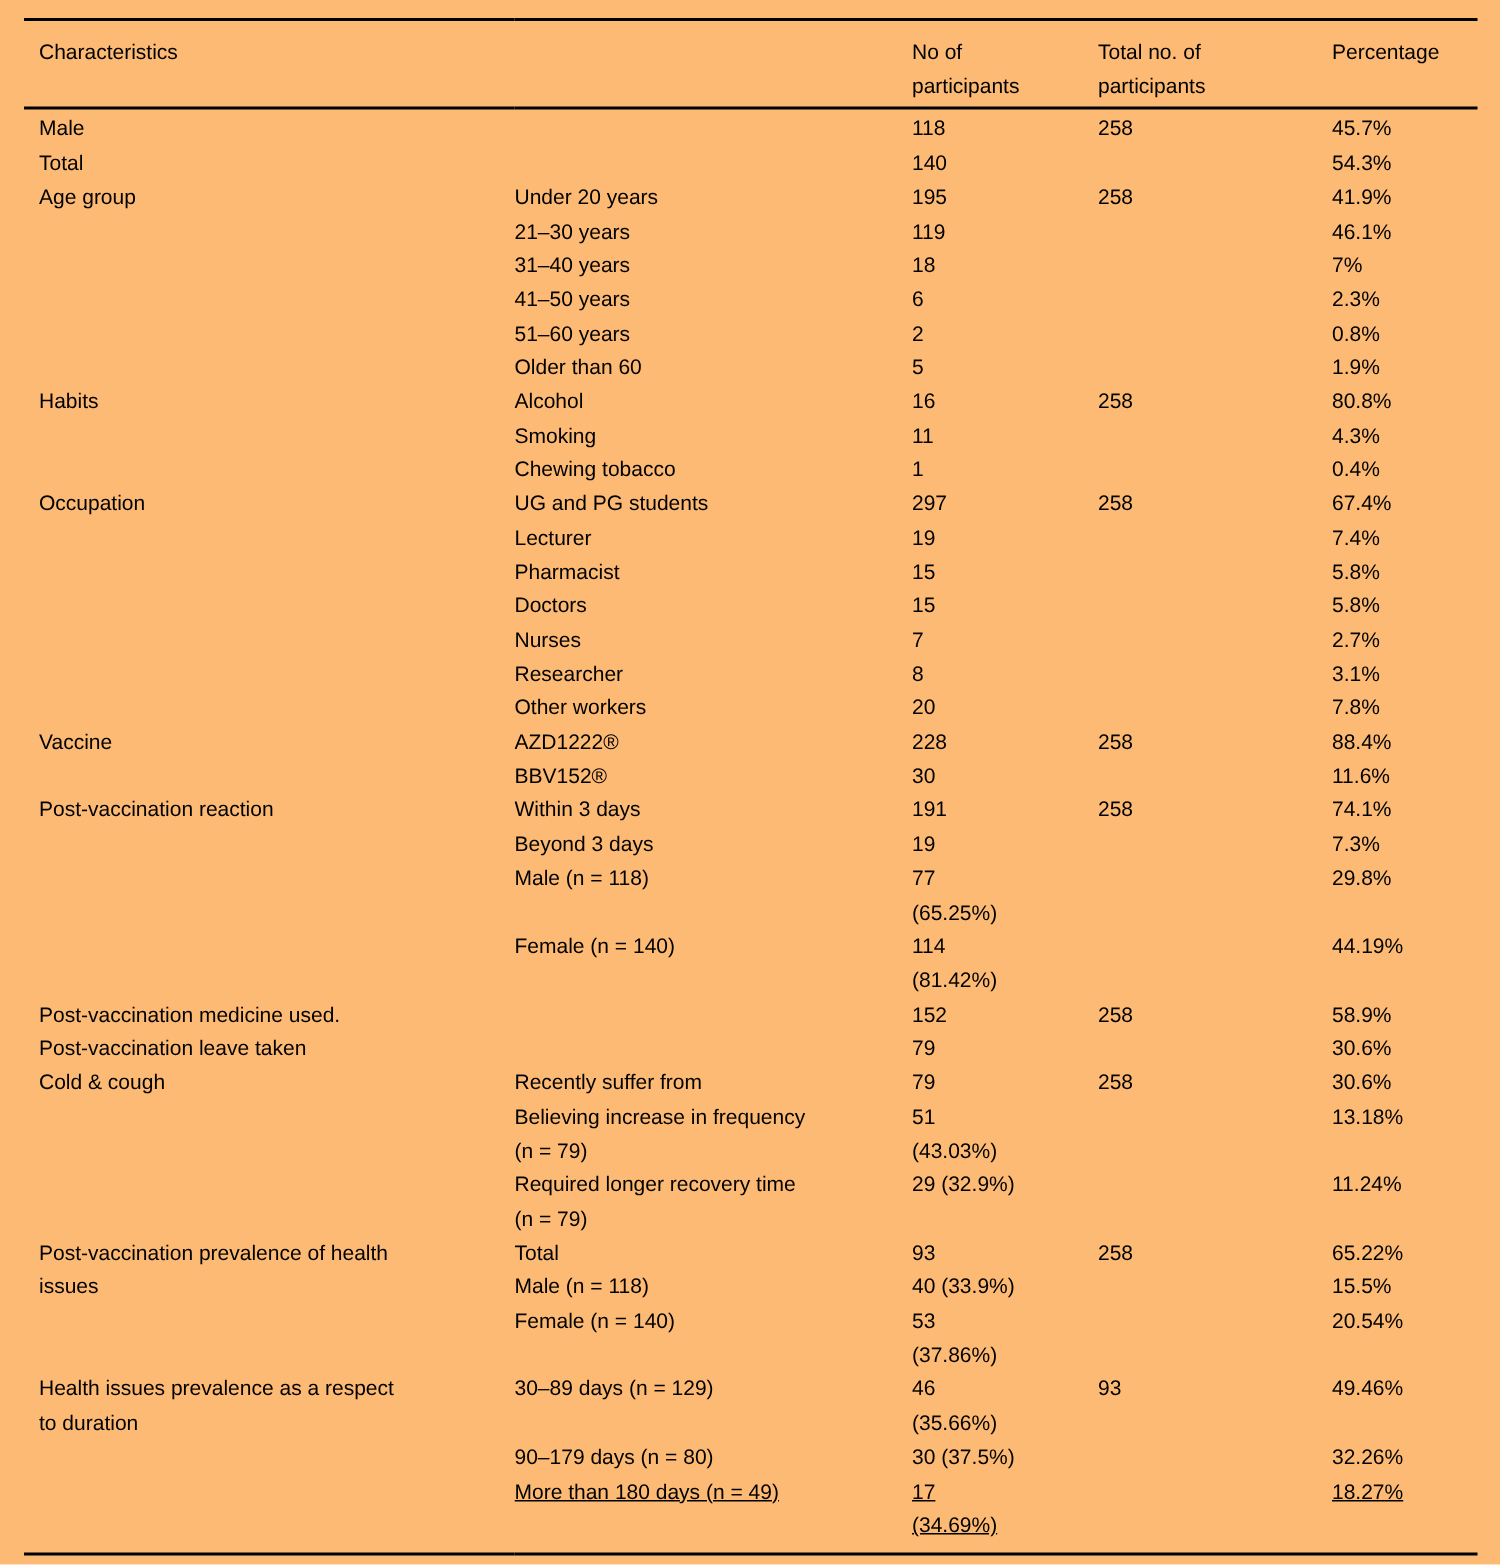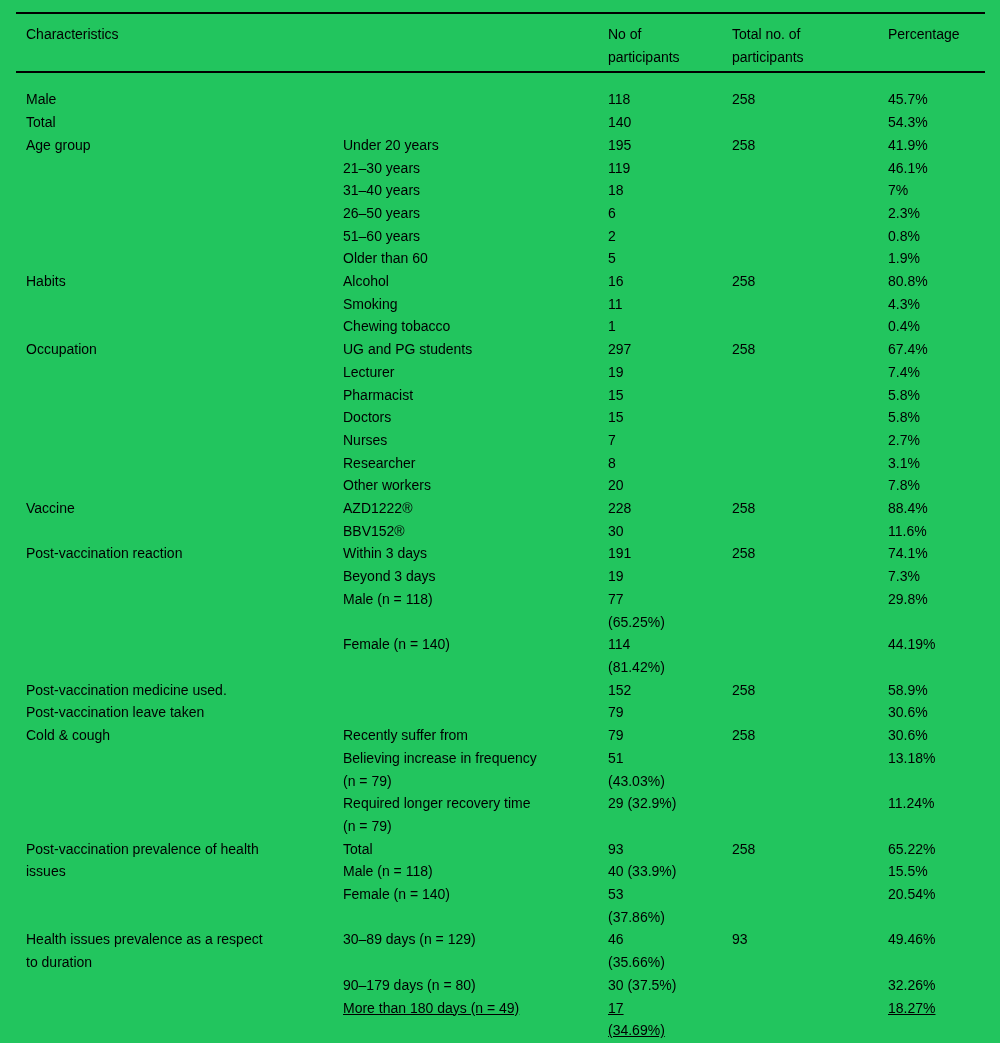--- a/index.html
+++ b/index.html
@@ -6,21 +6,21 @@
     margin: 0;
     padding: 0;
     background: #ffffff;
     font-family: "Liberation Sans", "DejaVu Sans", sans-serif;
     color: #000000;
   }
   .page {
     position: relative;
     width: 1000px;
     height: 1043px;
-    background: #22c55e;
+    background: #fdba74;
     overflow: hidden;
   }
   table.demo-table {
     position: absolute;
     left: 16px;
     top: 12px;
     width: 969px;
     border-collapse: collapse;
     table-layout: fixed;
     border-top: 2px solid #000000;
@@ -39,21 +39,21 @@
   }
   table.demo-table thead th {
     border-bottom: 2px solid #000000;
     padding-top: 9px;
     padding-bottom: 3px;
   }
   table.demo-table .pad-first {
     padding-left: 10px;
   }
   table.demo-table tbody tr:first-child td {
-    padding-top: 15px;
+    padding-top: 1px;
   }
   table.demo-table tbody tr:last-child td {
     padding-bottom: 7px;
     text-decoration: underline;
   }
 </style>
 </head>
 <body>
 
 <div class="page">
@@ -104,21 +104,21 @@
           <td></td>
           <td>46.1%</td>
         </tr>
         <tr>
           <td>31–40 years</td>
           <td>18</td>
           <td></td>
           <td>7%</td>
         </tr>
         <tr>
-          <td>26–50 years</td>
+          <td>41–50 years</td>
           <td>6</td>
           <td></td>
           <td>2.3%</td>
         </tr>
         <tr>
           <td>51–60 years</td>
           <td>2</td>
           <td></td>
           <td>0.8%</td>
         </tr>

